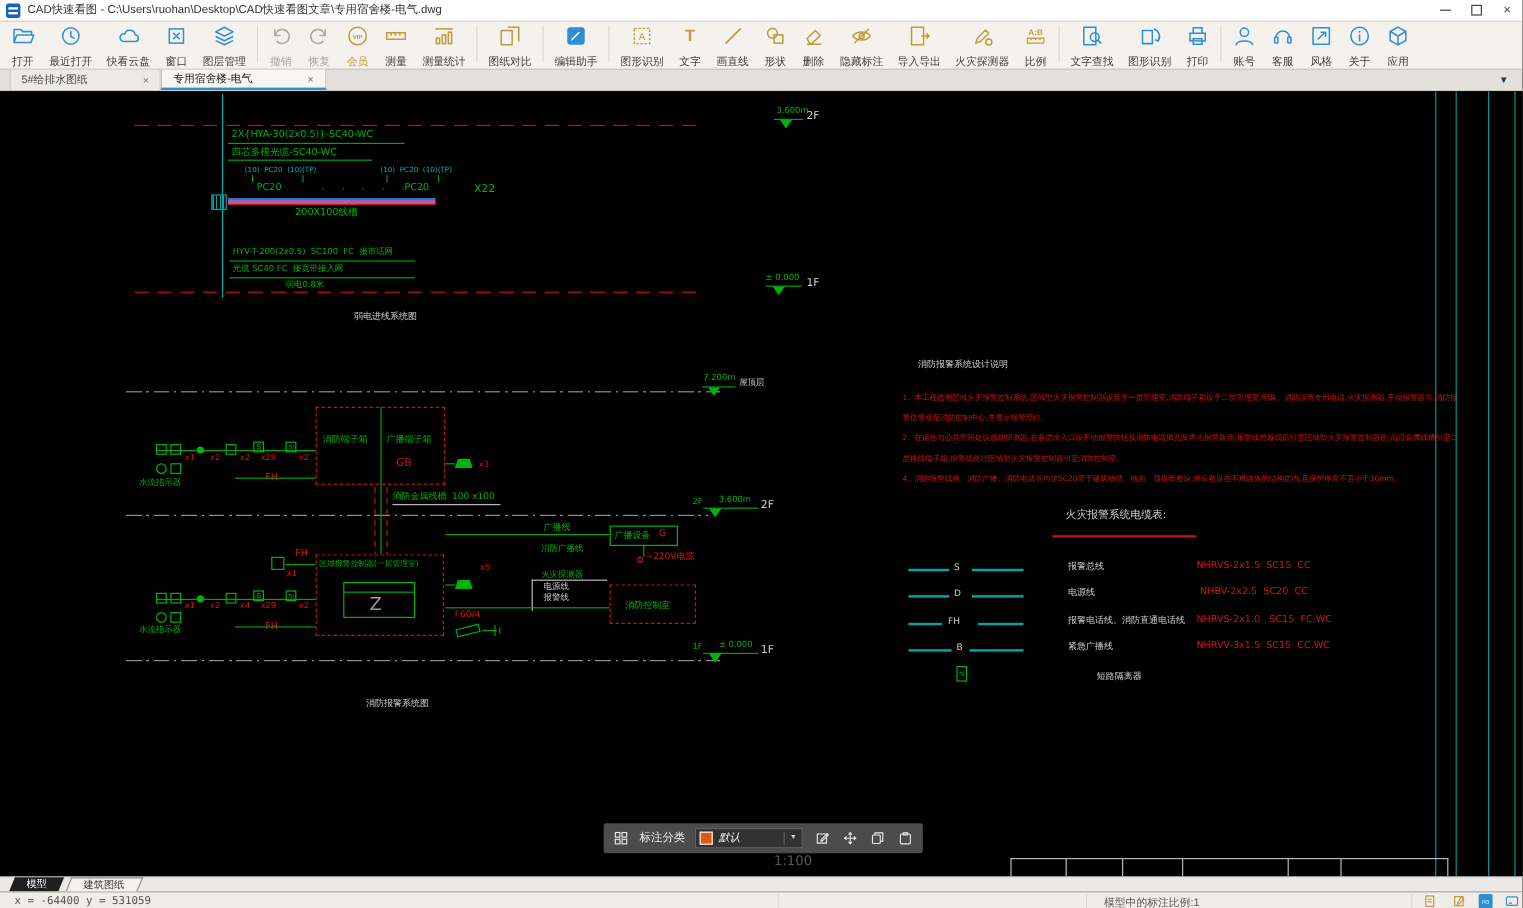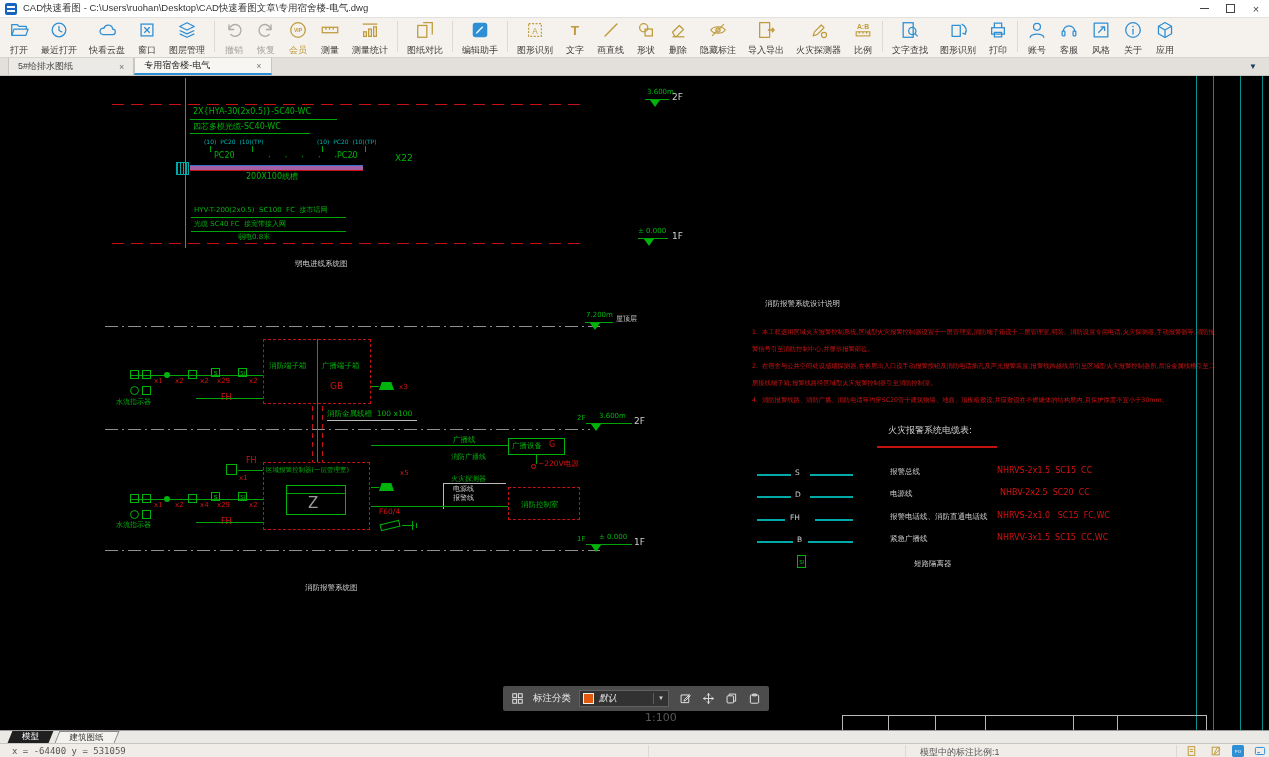--- a/index.html
+++ b/index.html
@@ -468,21 +468,21 @@
     <div class="pwrdot" style="left:531px;top:388px;"></div>
     <span class="ct tr" style="left:538px;top:384px;font-size:7.5px;">~220V电源</span>
     <span class="ct tg" style="left:451px;top:400px;font-size:7px;">火灾探测器</span>
     <div class="ln w" style="left:443px;top:407px;width:63px;"></div>
     <div class="ln w" style="left:443px;top:407px;width:1px;height:26px;"></div>
     <span class="ct tw" style="left:453px;top:410px;font-size:7px;">电源线</span>
     <span class="ct tw" style="left:453px;top:419px;font-size:7px;">报警线</span>
     <div class="ln g" style="left:371px;top:430px;width:137px;"></div>
     <div class="redbox" style="left:508px;top:411px;width:72px;height:33px;"></div>
     <span class="ct tg" style="left:521px;top:425px;font-size:7.5px;">消防控制室</span>
-    <span class="ct tw" style="left:305px;top:508px;font-size:7.5px;">消防报警系统图</span>
+    <span class="ct tw" style="left:305px;top:508px;font-size:7.5px;font-family:Liberation Mono, monospace;">消防报警系统图</span>
 
     <span class="ct tw" style="left:765px;top:224px;font-size:7.5px;">消防报警系统设计说明</span>
     <span class="ct tr" style="left:752px;top:253px;font-size:6.3px;">1.  本工程选用区域火灾报警控制系统,区域型火灾报警控制器设置于一层管理室,消防端子箱设于二层管理室,明装。消防设置专用电话,火灾探测器,手动报警器等,消防报</span>
     <span class="ct tr" style="left:752px;top:270px;font-size:6.3px;">警信号引至消防控制中心,并显示报警部位。</span>
     <span class="ct tr" style="left:752px;top:287px;font-size:6.3px;">2.  在宿舍与公共空间处设感烟探测器,在各层出入口设手动报警按钮及消防电话插孔及声光报警装置;报警线跨越线后引至区域型火灾报警控制器所,后沿金属线槽引至二</span>
     <span class="ct tr" style="left:752px;top:304px;font-size:6.3px;">层接线端子箱;报警线路经区域型火灾报警控制器引至消防控制室。</span>
     <span class="ct tr" style="left:752px;top:321px;font-size:6.3px;">4.  消防报警线路、消防广播、消防电话等均穿SC20管于建筑物墙、地面、顶板暗敷设,并应敷设在不燃烧体的结构层内,且保护厚度不宜小于30mm。</span>
 
     <span class="ct tw" style="left:888px;top:350px;font-size:9px;text-align:center;">火灾报警系统电缆表:</span>
     <div class="ln r" style="left:877px;top:370px;width:120px;height:2px;"></div>

